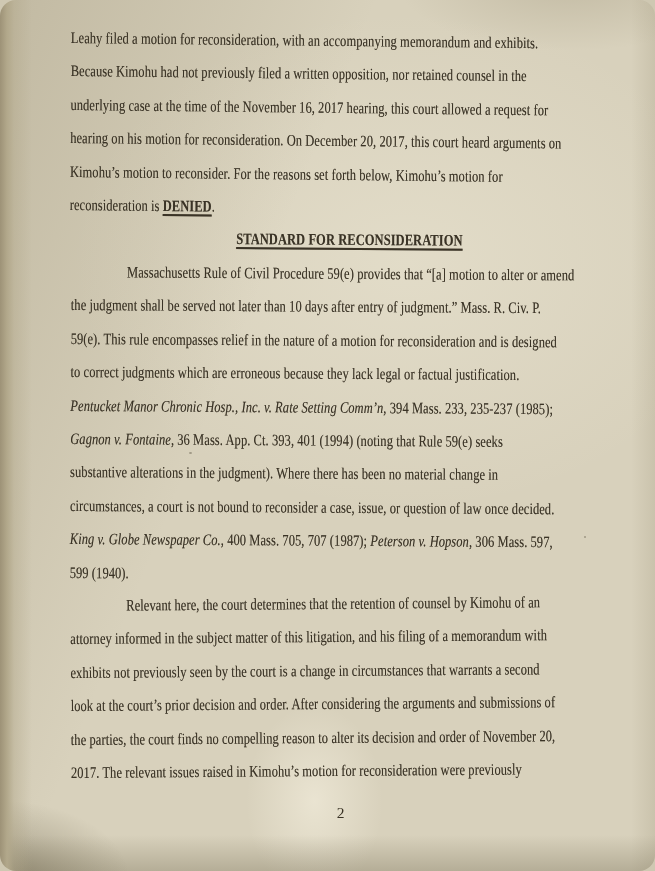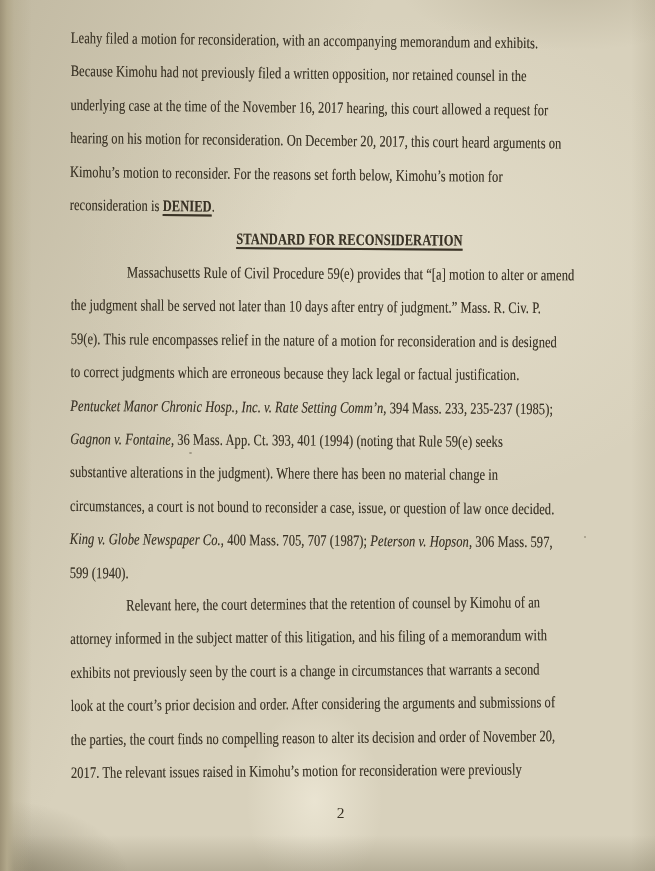--- a/index.html
+++ b/index.html
@@ -22,20 +22,21 @@
       radial-gradient(240px 95px at 87% -2%, rgba(149,139,111,0.30), rgba(149,139,111,0) 72%),
       
       linear-gradient(to top, rgba(124,116,91,0.38), rgba(124,116,91,0) 36px),
       
       linear-gradient(to left, rgba(147,137,109,0.20), rgba(147,137,109,0) 24px),
       
       radial-gradient(95px 135px at 48% 92%, rgba(248,243,227,0.55), rgba(248,243,227,0) 72%),
       
       radial-gradient(430px 320px at 62% 30%, rgba(241,236,218,0.40), rgba(241,236,218,0) 78%),
       var(--paper);
+    border-radius: 16px;
   }
   .doc{
     position:absolute;
     left:71px;top:21px;width:714px;
     transform:scaleX(0.78);
     transform-origin:0 0;
     font-family:"Liberation Serif","DejaVu Serif",serif;
     font-size:16px;
     color:var(--ink);
     letter-spacing:0.1px;

